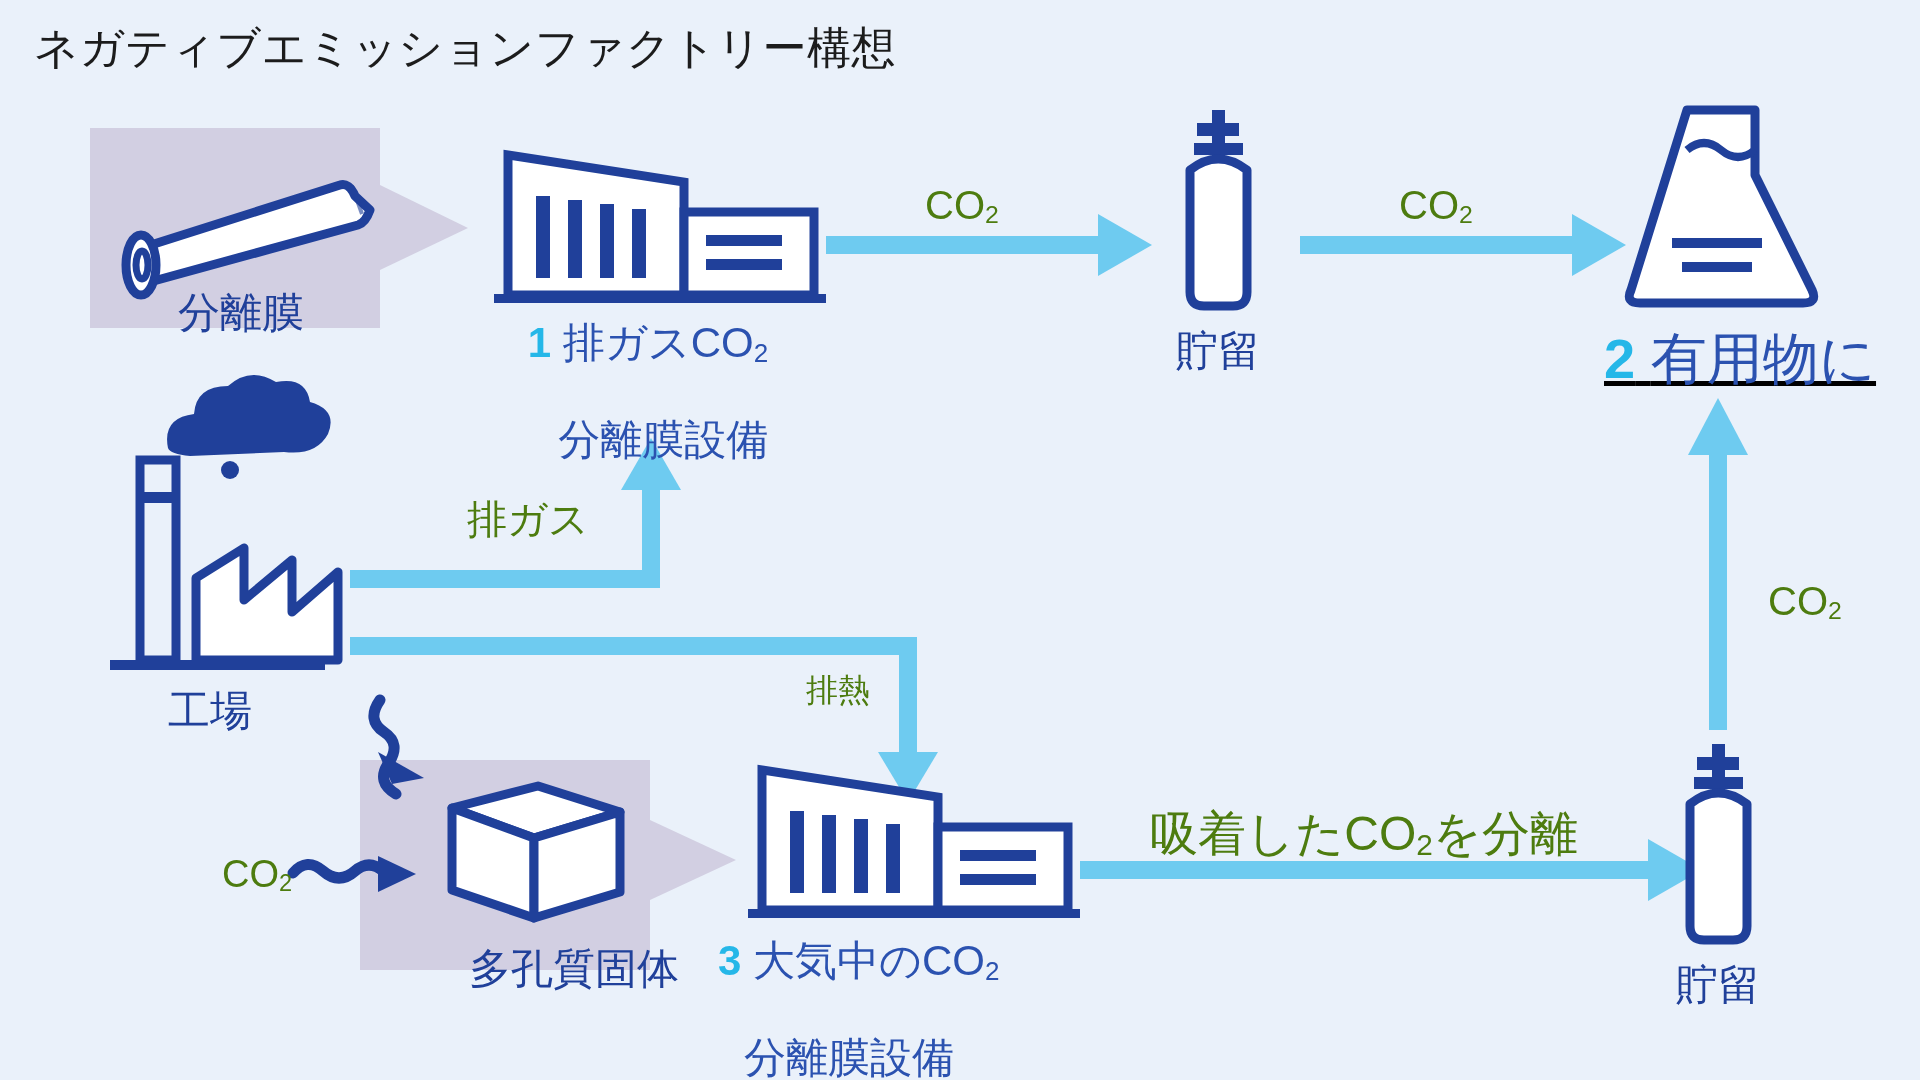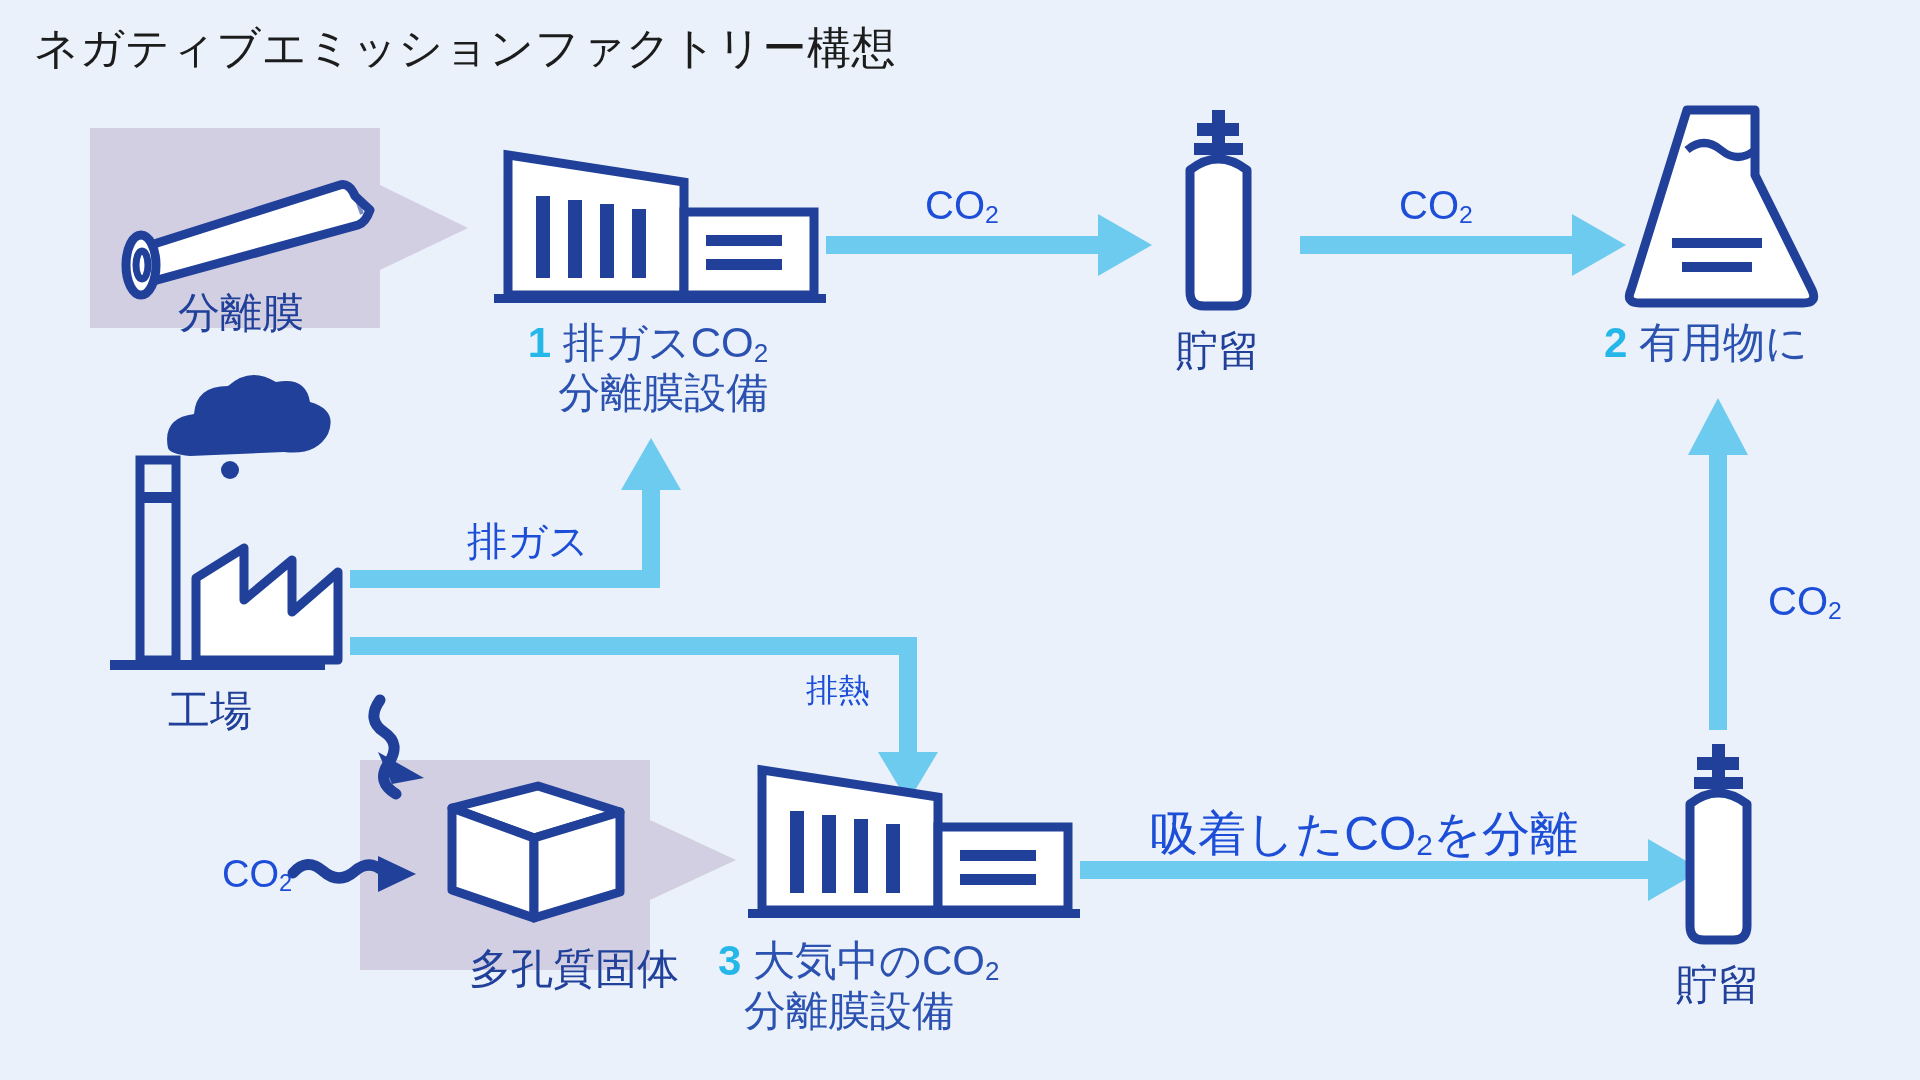--- a/index.html
+++ b/index.html
@@ -7,26 +7,26 @@
     width:1920px;height:1080px;
     background:#eaf1fa;
     font-family:"Liberation Sans","DejaVu Sans",sans-serif;
     overflow:hidden;
     position:relative;
   }
   #stage{position:absolute;left:0;top:0;width:1588px;height:1080px;}
   svg.layer{position:absolute;left:0;top:0;width:1920px;height:1080px;}
   .lbl{position:absolute;white-space:nowrap;line-height:1.18;}
   .navy{color:#20409a;}
-  .dark{color:#1d4ed8;}
+  .dark{color:#4d7c0f;}
   .title{
     font-size:44px;color:#1c1c1c;letter-spacing:.5px;
   }
   .stepnum{color:#25b7e8;font-weight:700;}
-  .steptxt{color:#2b52b0;}
+  .steptxt{color:#2b52b0;margin-top:47px;}
   .big{font-size:42px;}
   .co2sub{font-size:.62em;vertical-align:-.18em;}
   .ctr{transform:translateX(-50%);text-align:center;}
 </style>
 </head>
 <body>
 
 <div id="stage">
 
   <svg class="layer" viewBox="0 0 1920 1080">
@@ -166,27 +166,27 @@
   <div class="lbl dark ctr" style="left:962px;top:182px;font-size:40px;">
     <span>CO</span><span class="co2sub">2</span>
   </div>
 
   <div class="lbl navy big ctr" style="left:1218px;top:326px;">貯留</div>
 
   <div class="lbl dark ctr" style="left:1436px;top:182px;font-size:40px;">
     <span>CO</span><span class="co2sub">2</span>
   </div>
 
-  <div class="lbl" style="left:1604px;top:318px;font-size:42px;">
+  <div class="lbl" style="left:1604px;top:326px;font-size:56px;text-decoration:underline;">
     <div>
       <span class="stepnum">2</span><span class="steptxt">&nbsp;</span><span class="steptxt">有用物に</span>
     </div>
   </div>
 
-  <div class="lbl dark ctr" style="left:528px;top:518px;font-size:40px;">排ガス</div>
+  <div class="lbl dark ctr" style="left:528px;top:496px;font-size:40px;">排ガス</div>
 
   <div class="lbl navy big ctr" style="left:210px;top:686px;">工場</div>
 
   <div class="lbl dark ctr" style="left:838px;top:672px;font-size:32px;">排熱</div>
 
   <div class="lbl dark" style="left:222px;top:852px;font-size:38px;">
     <span>CO</span><span class="co2sub">2</span>
   </div>
 
   <div class="lbl navy big ctr" style="left:536px;top:944px;margin-left:38px;">多孔質固体</div>

